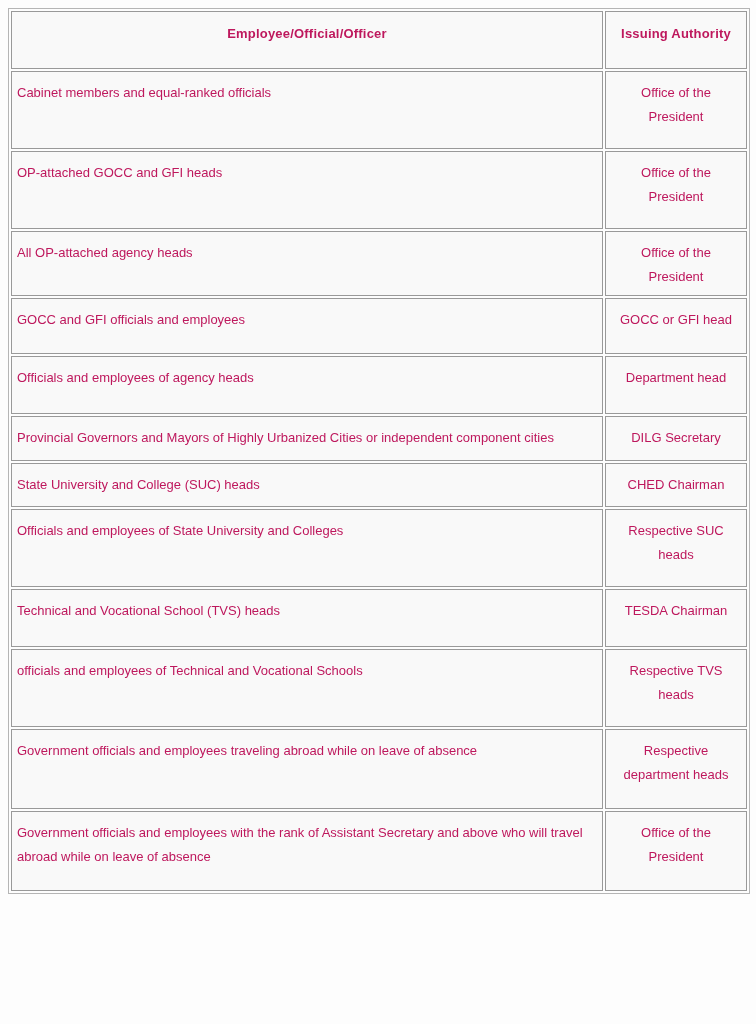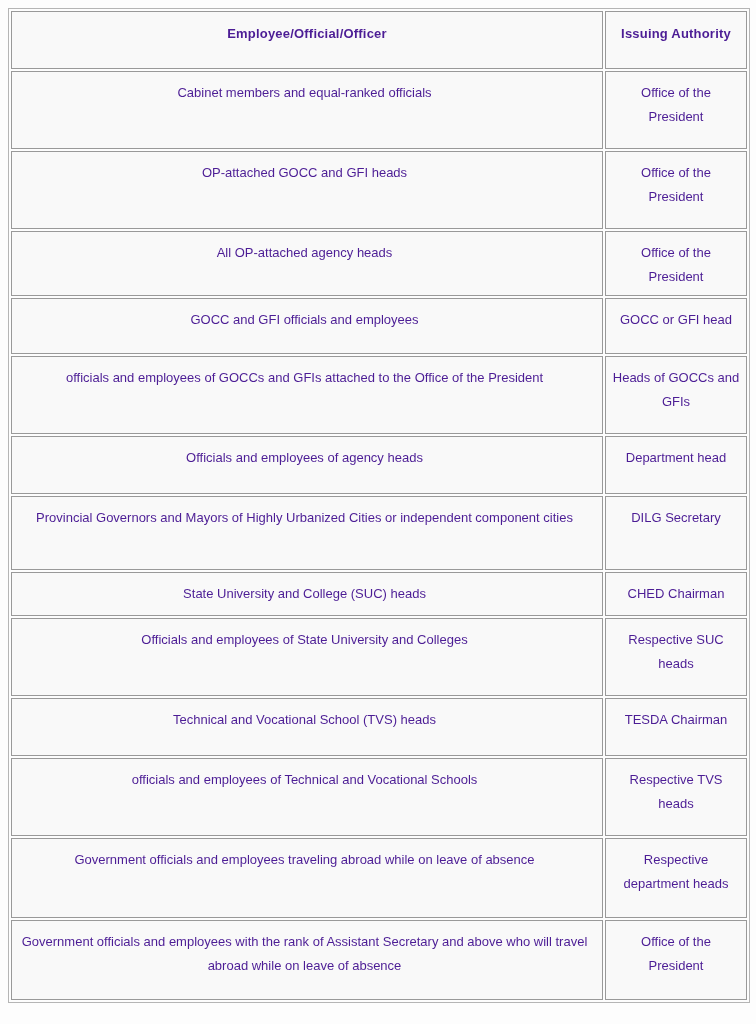--- a/index.html
+++ b/index.html
@@ -19,33 +19,33 @@
     border-spacing: 2px;
     table-layout: fixed;
     width: 742px;
     background: #fdfdfd;
     border: 1px solid #b5b5b5;
   }
   th, td {
     border: 1px solid #999999;
     background: #f9f9f9;
     vertical-align: top;
-    color: #4c1d95;
+    color: #be185d;
     font-size: 13px;
     line-height: 24px;
     overflow: hidden;
   }
   th {
     font-weight: bold;
     text-align: center;
     padding: 10px 4px 6px 4px;
     letter-spacing: 0.2px;
   }
   td.employee-cell {
-    text-align: center;
+    text-align: left;
     padding: 9px 10px 6px 5px;
   }
   td.authority-cell {
     text-align: center;
     padding: 9px 6px 6px 6px;
   }
   td.authority-cell div {
     line-height: 24px;
   }
 </style>
@@ -85,34 +85,27 @@
             <div>Office of the</div>
             <div>President</div>
           </td>
         </tr>
         <tr style="height: 56px;">
           <td class="employee-cell">GOCC and GFI officials and employees</td>
           <td class="authority-cell">
             <div>GOCC or GFI head</div>
           </td>
         </tr>
-        <tr style="height: 78px;">
-          <td class="employee-cell">officials and employees of GOCCs and GFIs attached to the Office of the President</td>
-          <td class="authority-cell">
-            <div>Heads of GOCCs and</div>
-            <div>GFIs</div>
-          </td>
-        </tr>
         <tr style="height: 58px;">
           <td class="employee-cell">Officials and employees of agency heads</td>
           <td class="authority-cell">
             <div>Department head</div>
           </td>
         </tr>
-        <tr style="height: 74px;">
+        <tr style="height: 45px;">
           <td class="employee-cell">Provincial Governors and Mayors of Highly Urbanized Cities or independent component cities</td>
           <td class="authority-cell">
             <div>DILG Secretary</div>
           </td>
         </tr>
         <tr style="height: 44px;">
           <td class="employee-cell">State University and College (SUC) heads</td>
           <td class="authority-cell">
             <div>CHED Chairman</div>
           </td>

